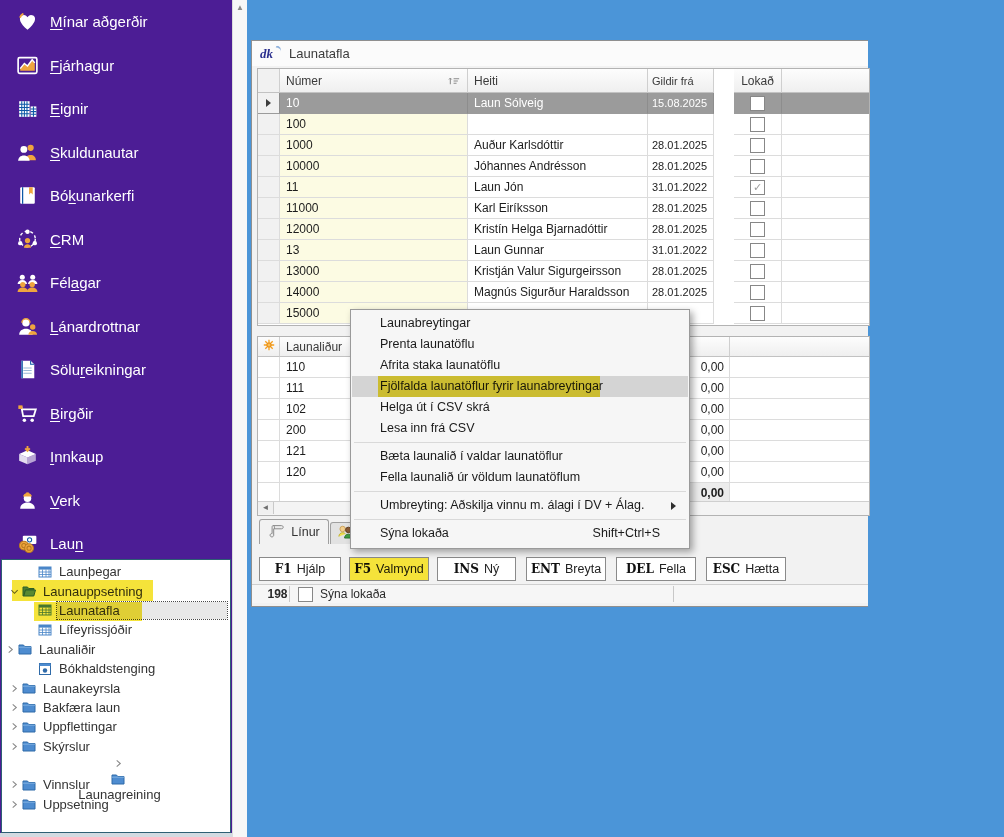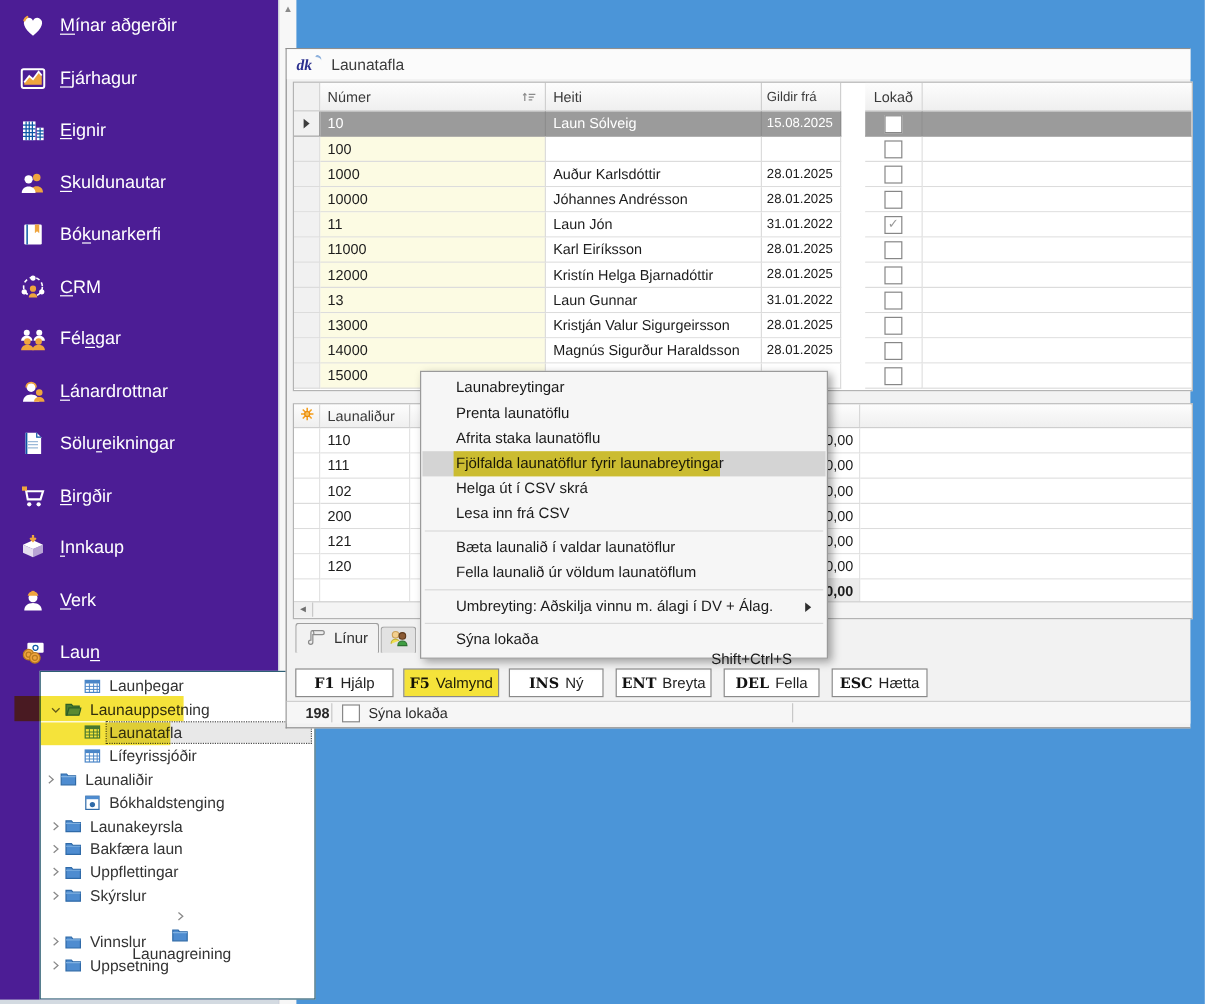--- a/index.html
+++ b/index.html
@@ -14,33 +14,33 @@
   .side-item{height:43.5px;display:flex;align-items:center;cursor:pointer;}
   .side-icon{width:26px;height:26px;margin-left:14px;flex:0 0 26px;display:flex;align-items:center;justify-content:center;}
   .side-icon svg{width:25px;height:25px;display:block;}
   .side-label{color:#fff;font-size:15px;margin-left:10px;white-space:nowrap;}
   .side-label u{text-underline-offset:2px;}
   
   #side-scrollbar{position:absolute;left:232px;top:0;width:14px;height:837px;background:#f7f7f7;border-left:1px solid #dcdcdc;}
   #side-scroll-up{position:absolute;left:0;top:1px;width:14px;height:14px;color:#8a8a8a;font-size:8px;line-height:14px;text-align:center;}
   
   #tree-panel{position:absolute;left:1px;top:559px;width:230px;height:274px;background:#fff;
-    border:1px solid #2e5f74;box-sizing:border-box;padding-top:2px;overflow:hidden;margin-left:32px;}
+    border:1px solid #2e5f74;box-sizing:border-box;padding-top:2px;overflow:hidden;}
   .tree-row{height:19.4px;display:flex;align-items:center;font-size:13px;color:#333;cursor:pointer;white-space:nowrap;}
   .tree-exp{width:16px;flex:0 0 16px;display:flex;align-items:center;justify-content:center;}
   .tree-exp svg{width:9px;height:9px;}
   .tree-icon{width:15px;flex:0 0 15px;height:14px;display:flex;align-items:center;}
   .tree-icon svg{width:14px;height:14px;}
   .tree-box{display:flex;align-items:center;flex:1;height:17px;margin-left:4px;padding-left:2px;margin-right:3px;}
   .tree-box.tree-sel{background:#e8e8e8;outline:1px dotted #4a4a4a;}
   #tree-bottom-strip{position:absolute;left:0;top:833px;width:232px;height:4px;background:#d3dae1;}
   
   .yellow-ov{position:absolute;background:#f5e33a;mix-blend-mode:multiply;pointer-events:none;z-index:60;}
   
-  #window{position:absolute;left:238px;top:40px;width:754px;height:567px;background:#f2f2f2;
+  #window{position:absolute;left:251px;top:40px;width:617px;height:567px;background:#f2f2f2;
     border:1px solid #8f8f8f;border-right:none;box-sizing:border-box;}
   #titlebar{height:25px;display:flex;align-items:center;background:#fbfbfb;}
   .dk-logo{position:relative;margin-left:8px;width:20px;height:17px;font-family:"Liberation Serif",serif;
     font-style:italic;font-weight:bold;font-size:13px;color:#2b2f8e;line-height:17px;}
   .dk-swoosh{position:absolute;right:-1px;top:1px;width:6px;height:5px;border-top:2px solid #8fb2dd;border-radius:50% 90% 0 0;transform:rotate(18deg);}
   #win-title{margin-left:9px;font-size:13px;color:#3c3c3c;}
   
   #upper-table{position:absolute;left:5px;top:27px;right:-2px;height:256px;background:#fff;
     border:1px solid #b3b3b3;overflow:hidden;}
   .gridrow{display:flex;height:21px;}
@@ -94,21 +94,21 @@
   #sb-count{width:24px;justify-content:center;margin-left:14px;font-weight:bold;}
   #sb-chkwrap{padding:0 8px;border-right:none;}
   #sb-label{margin-left:7px;}
   #sb-divider{position:absolute;left:421px;top:1px;height:16px;border-left:1px solid #c8c8c8;}
   
   #context-menu{position:absolute;left:350px;top:309px;width:336px;background:#f6f6f6;
     border:1px solid #9a9a9a;box-shadow:3px 3px 7px rgba(0,0,0,.35);z-index:40;padding:3px 1px 4px 1px;}
   .menu-item{position:relative;height:21px;line-height:21px;font-size:12.5px;color:#1a1a1a;padding-left:28px;cursor:pointer;white-space:nowrap;}
   .menu-item.hl{background:#d4d4d4;}
   .menu-sep{border-top:1px solid #d9d9d9;margin:3px 2px;}
-  .mi-shortcut{position:absolute;right:28px;top:16px;color:#1a1a1a;}
+  .mi-shortcut{position:absolute;right:28px;top:0;color:#1a1a1a;}
   .mi-arrow{position:absolute;right:12px;top:7px;width:0;height:0;border-left:5px solid #2e2e2e;
     border-top:4px solid transparent;border-bottom:4px solid transparent;}
 </style>
 </head>
 <body>
 
 <div id="sidebar">
   <div id="sidebar-items">
       <div class="side-item">
         <span class="side-icon">

